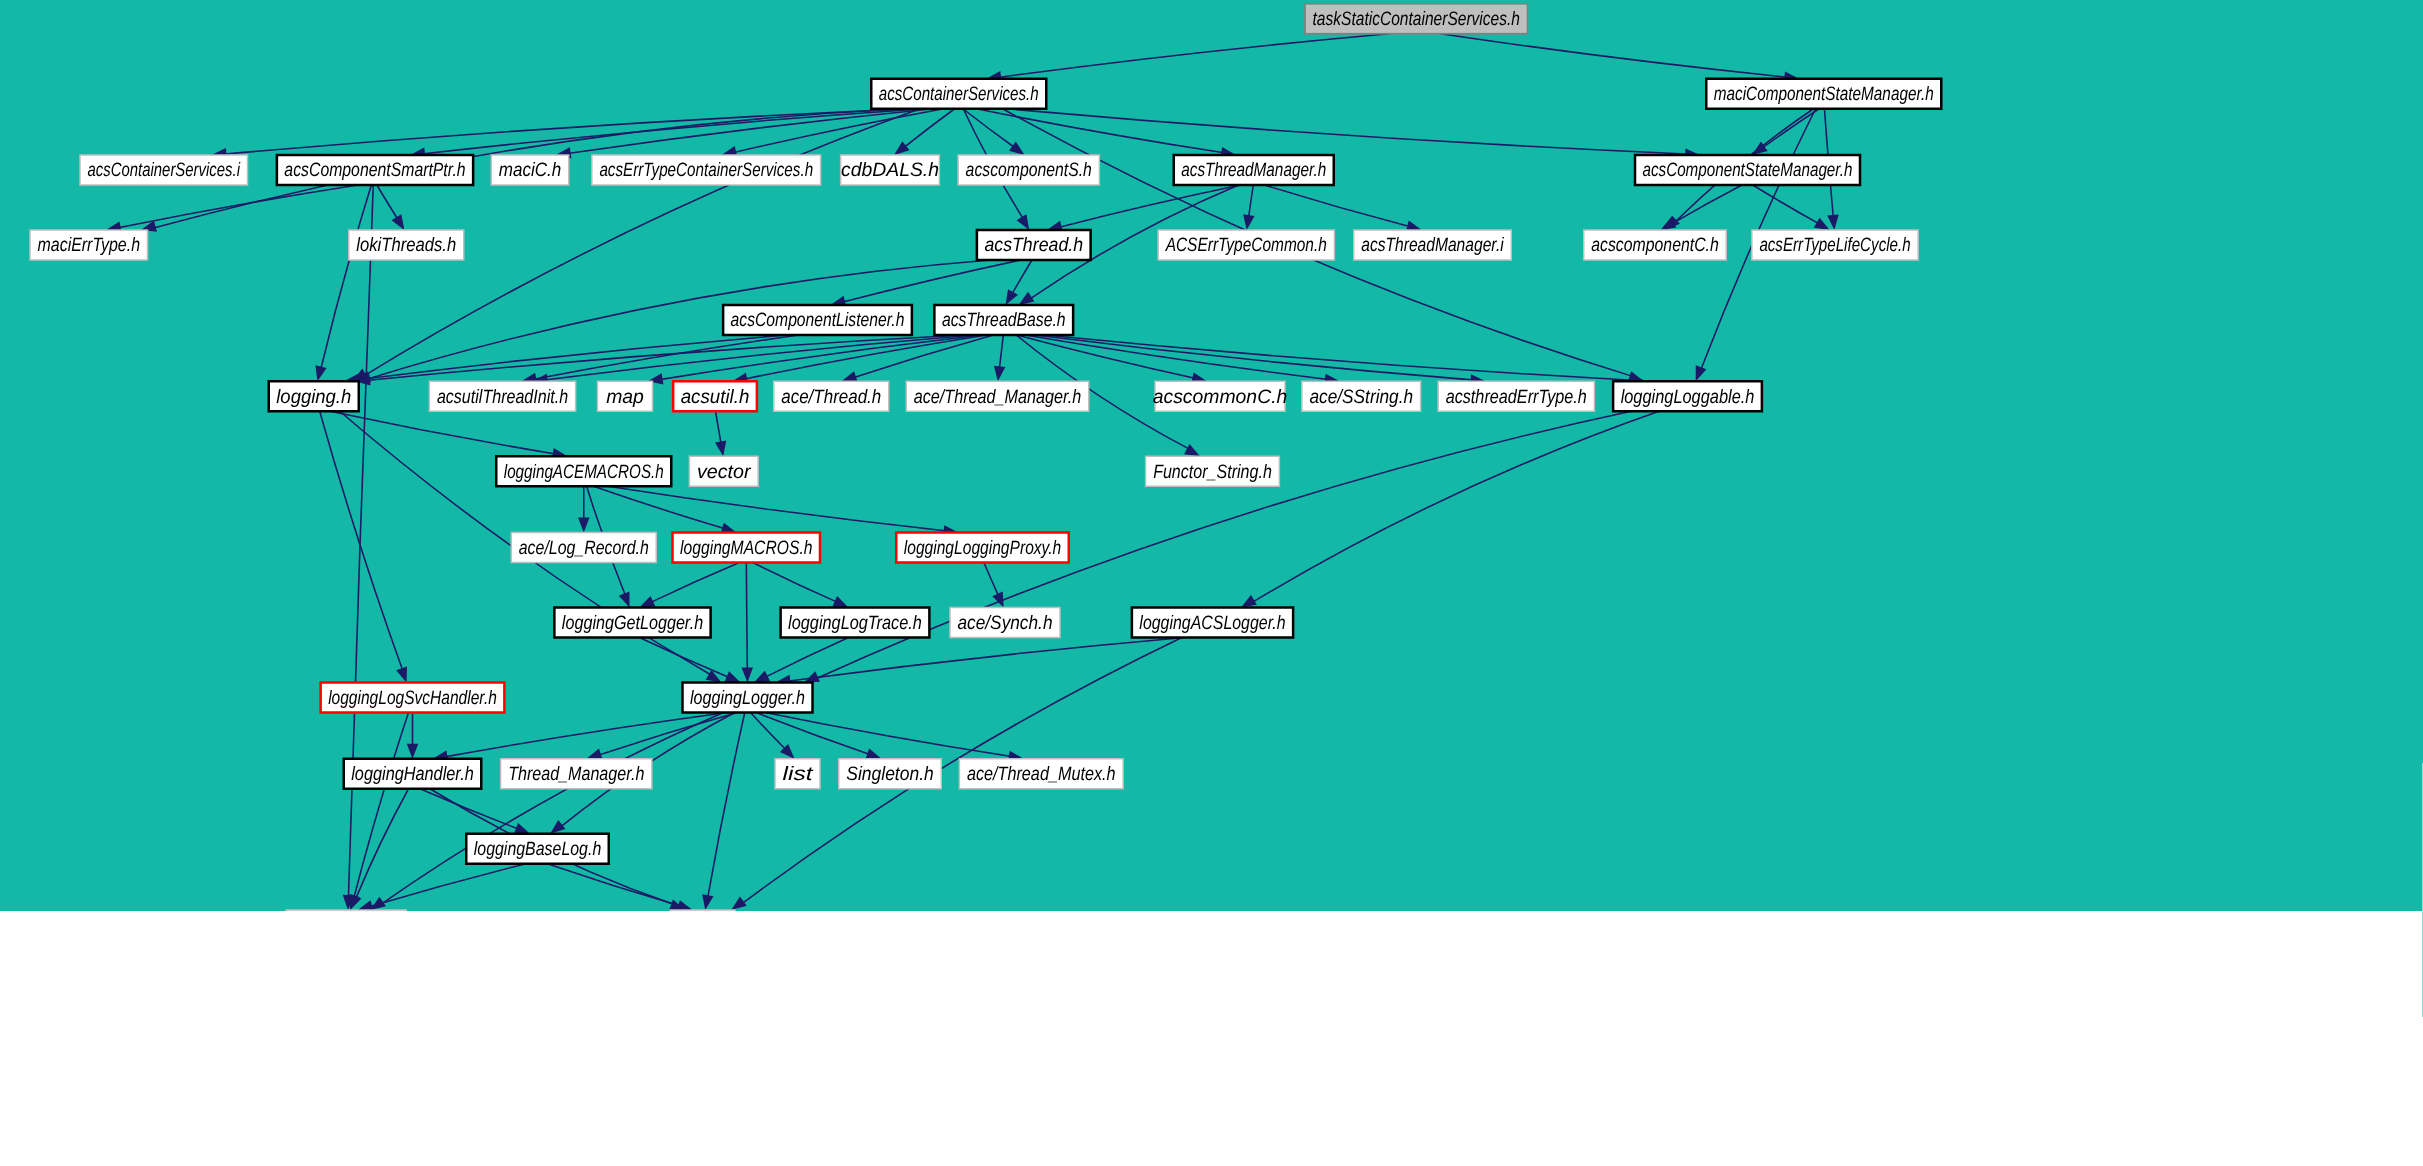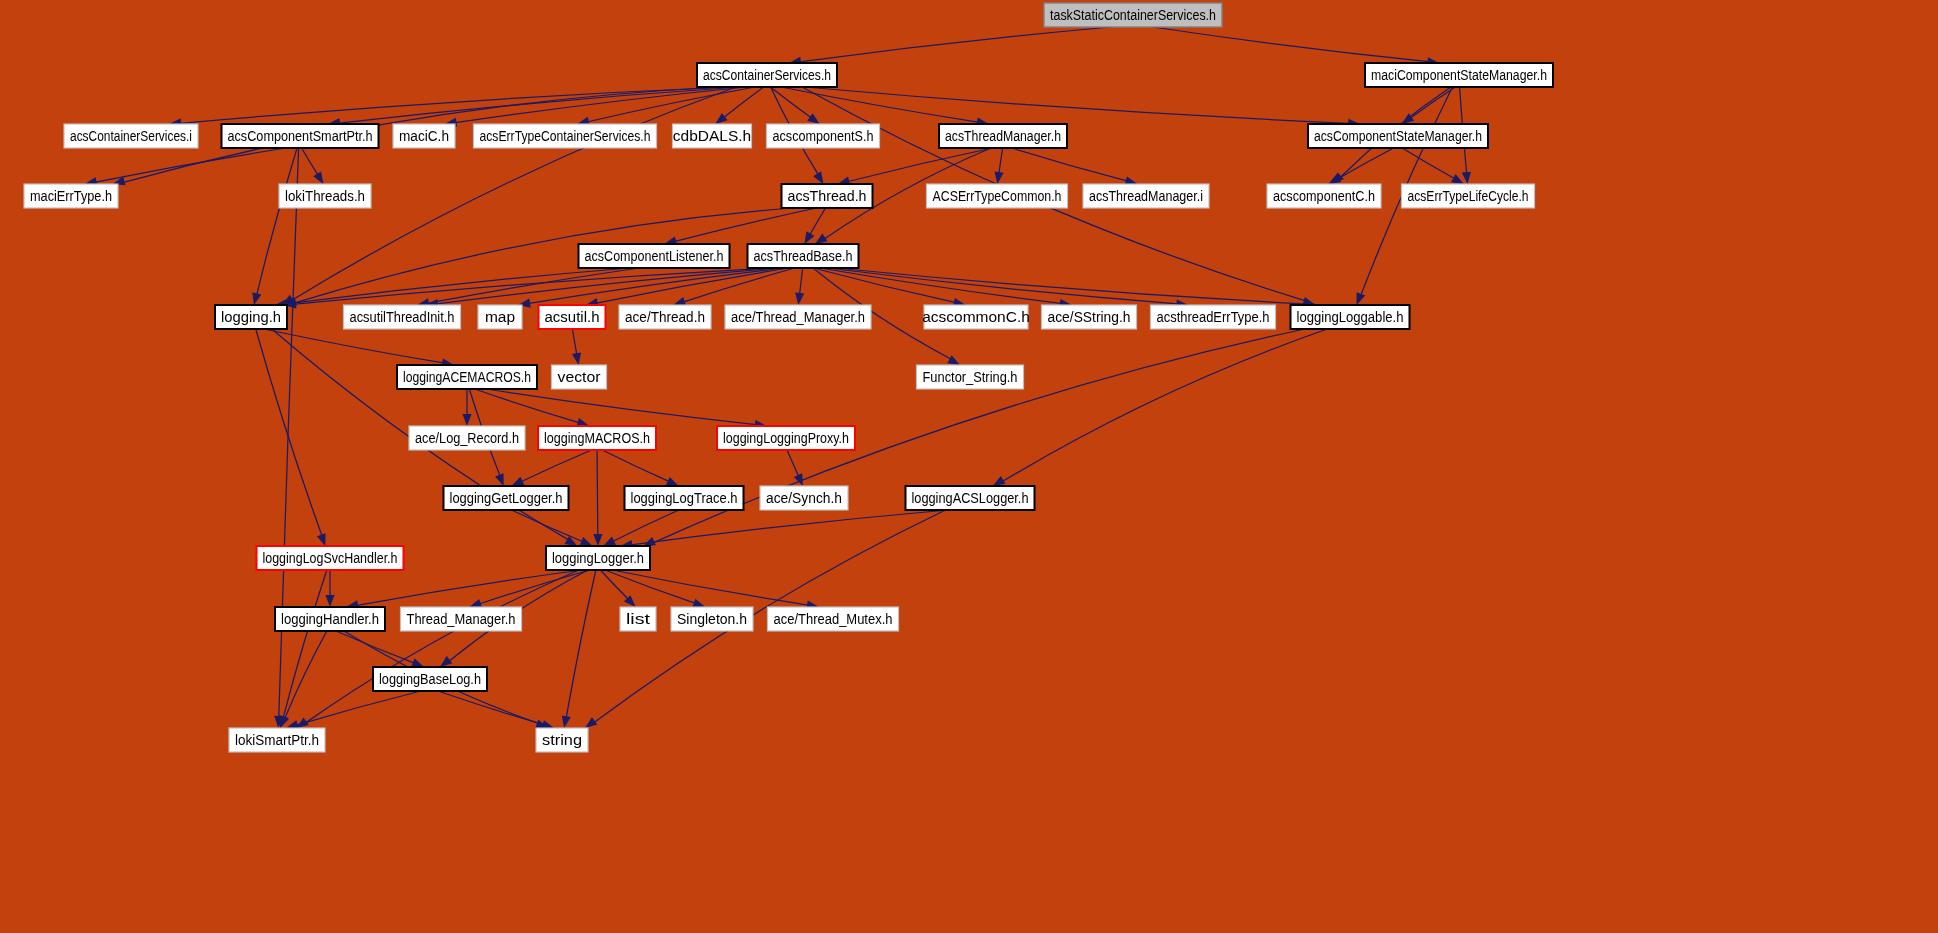--- a/index.html
+++ b/index.html
@@ -1,17 +1,17 @@
 <!DOCTYPE html>
 <html><head>
 <meta charset="utf-8">
 <style>
   html,body{margin:0;padding:0;background:#ffffff;}
   body{font-family:"Liberation Sans", sans-serif;}
-  #graph-root{position:relative;width:1938px;height:933px;background:#c2410c;overflow:hidden;}
+  #graph-root{position:relative;width:1938px;height:729px;background:#14b8a6;overflow:hidden;font-style:italic;}
   svg{position:absolute;top:0;left:0;width:1938px;height:933px;}
   .node-label{font-size:15.5px;fill:#000;dominant-baseline:middle;text-anchor:middle;font-family:"Liberation Sans", sans-serif;}
   .nbox{fill:#ffffff;}
   .nbox.plain{stroke:#bfbfbf;stroke-width:1.2;}
   .nbox.bold{stroke:#000000;stroke-width:2;}
   .nbox.red{stroke:#ff0000;stroke-width:2;}
   .nbox.root{fill:#bfbfbf;stroke:#808080;stroke-width:1.4;}
   .edge{fill:none;stroke:#1a1a66;stroke-width:1.25;}
   .arrowhead{fill:#1a1a66;stroke:none;}
 </style>

